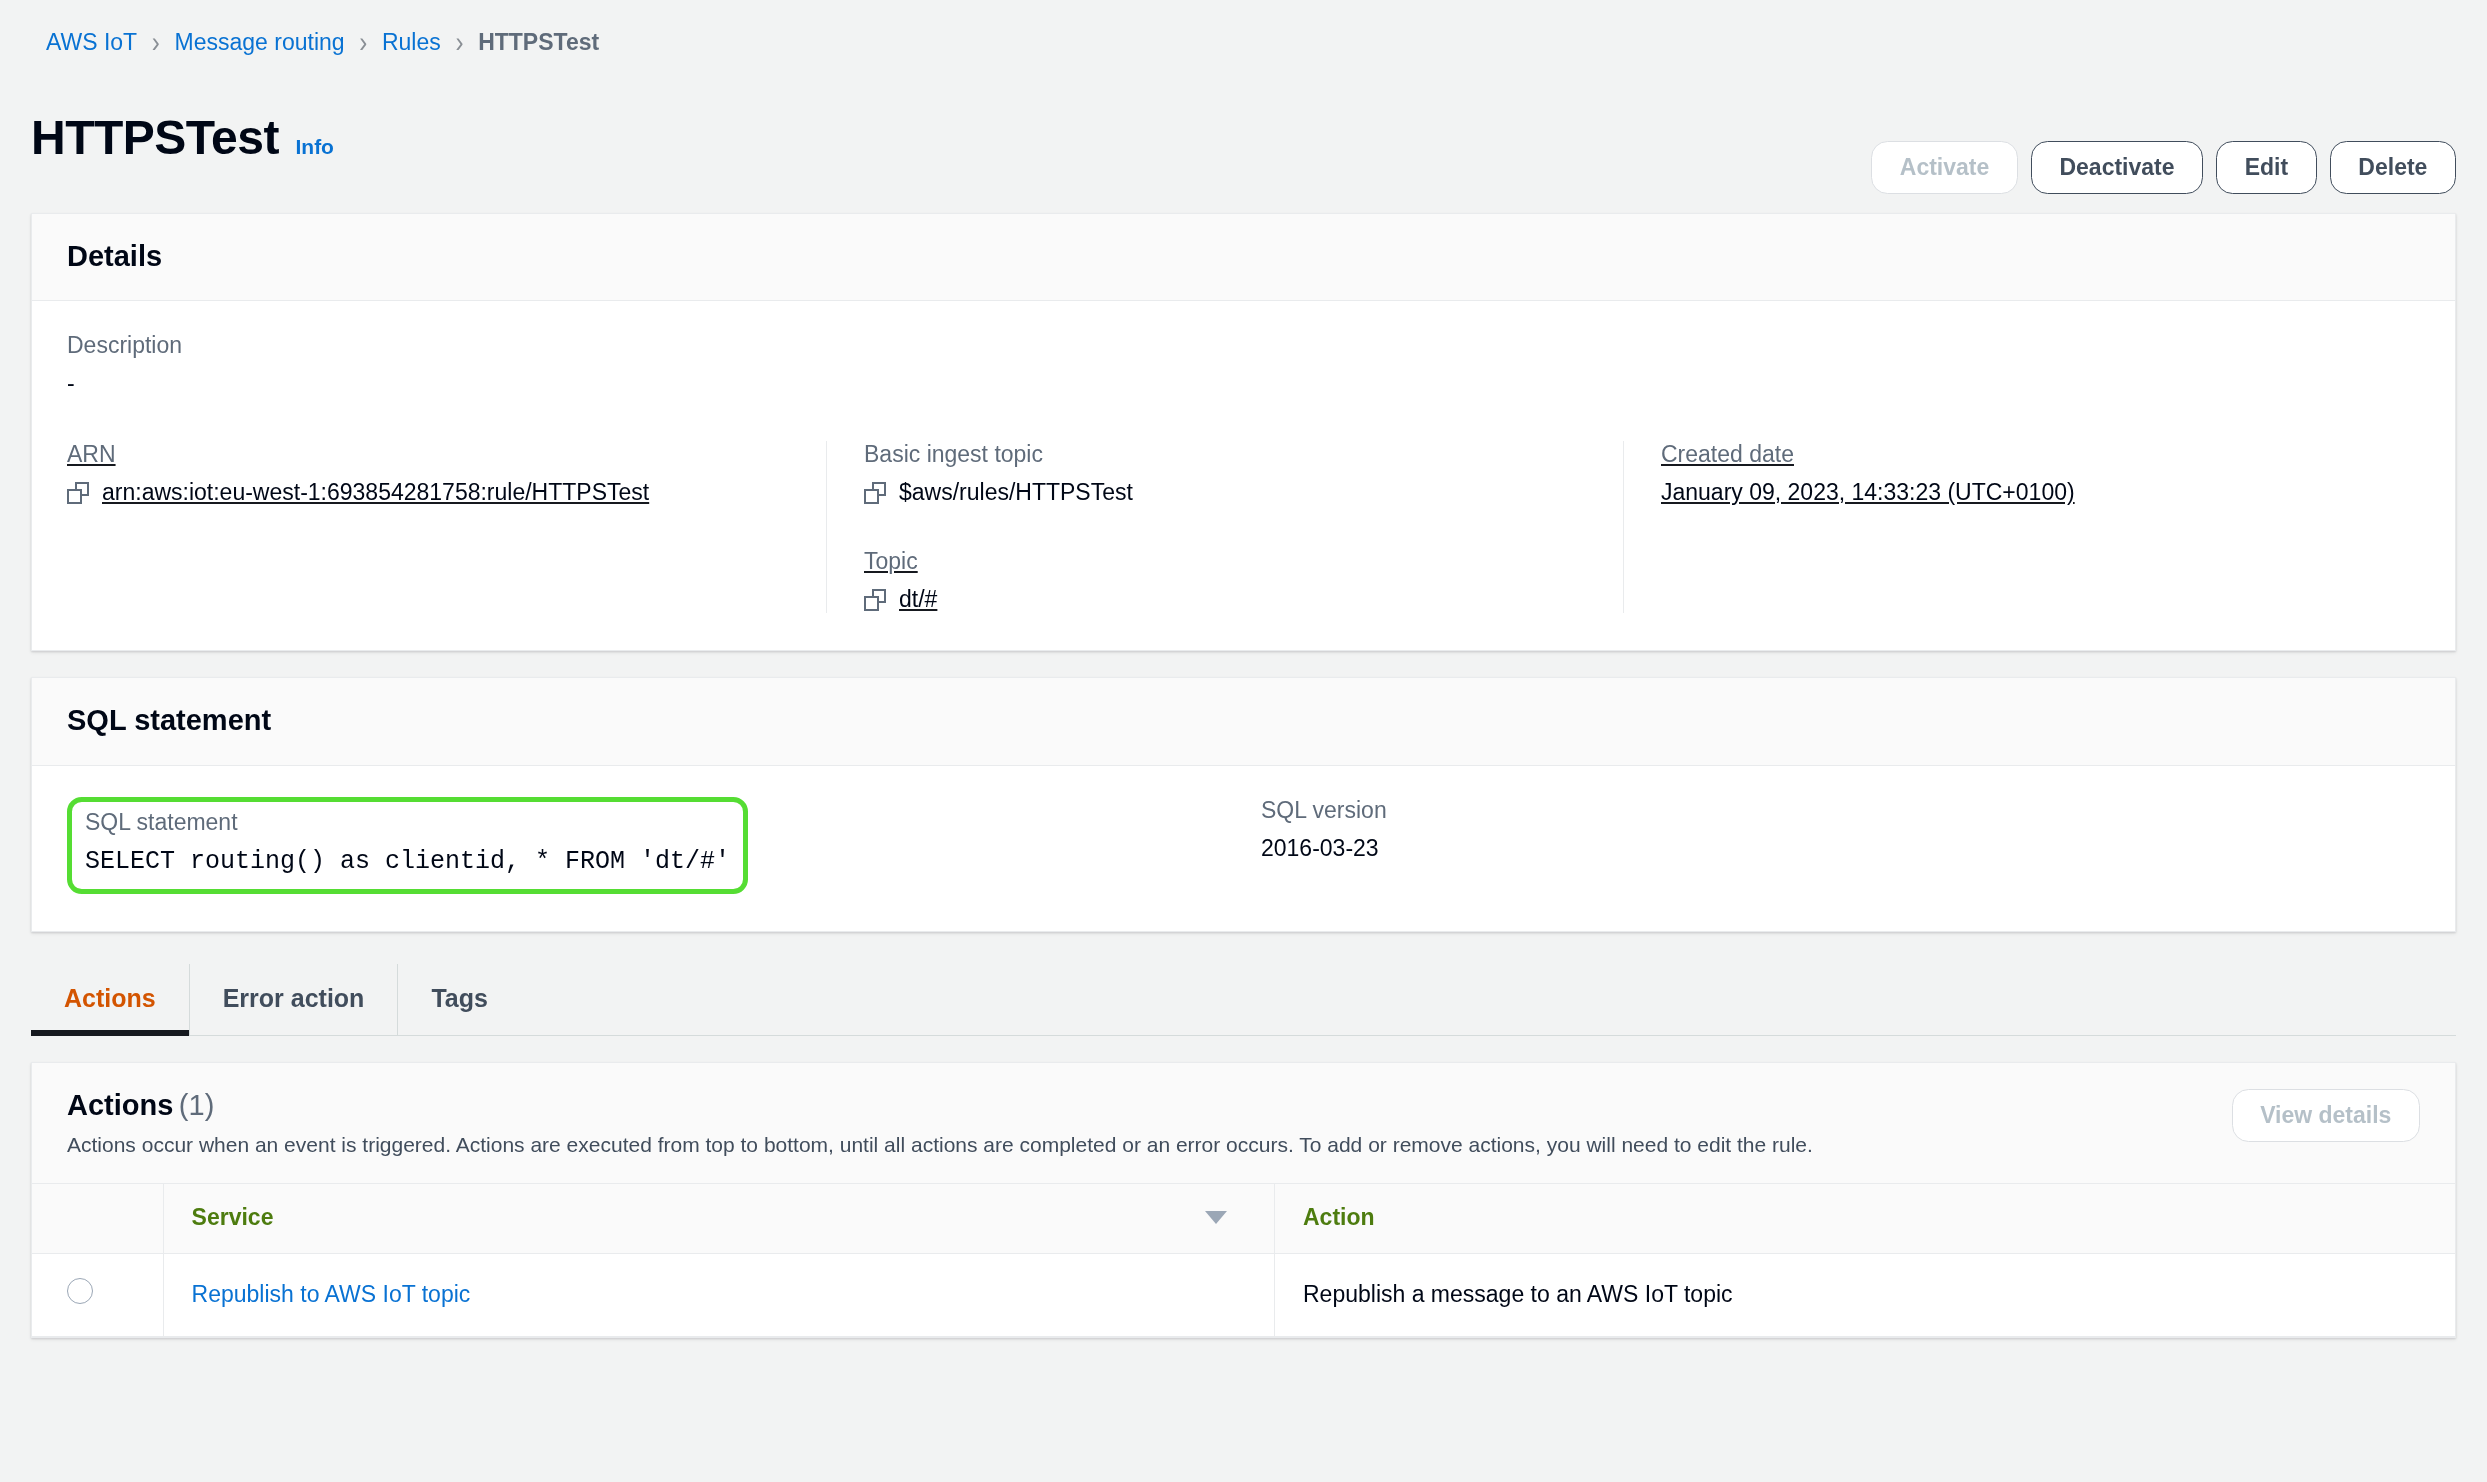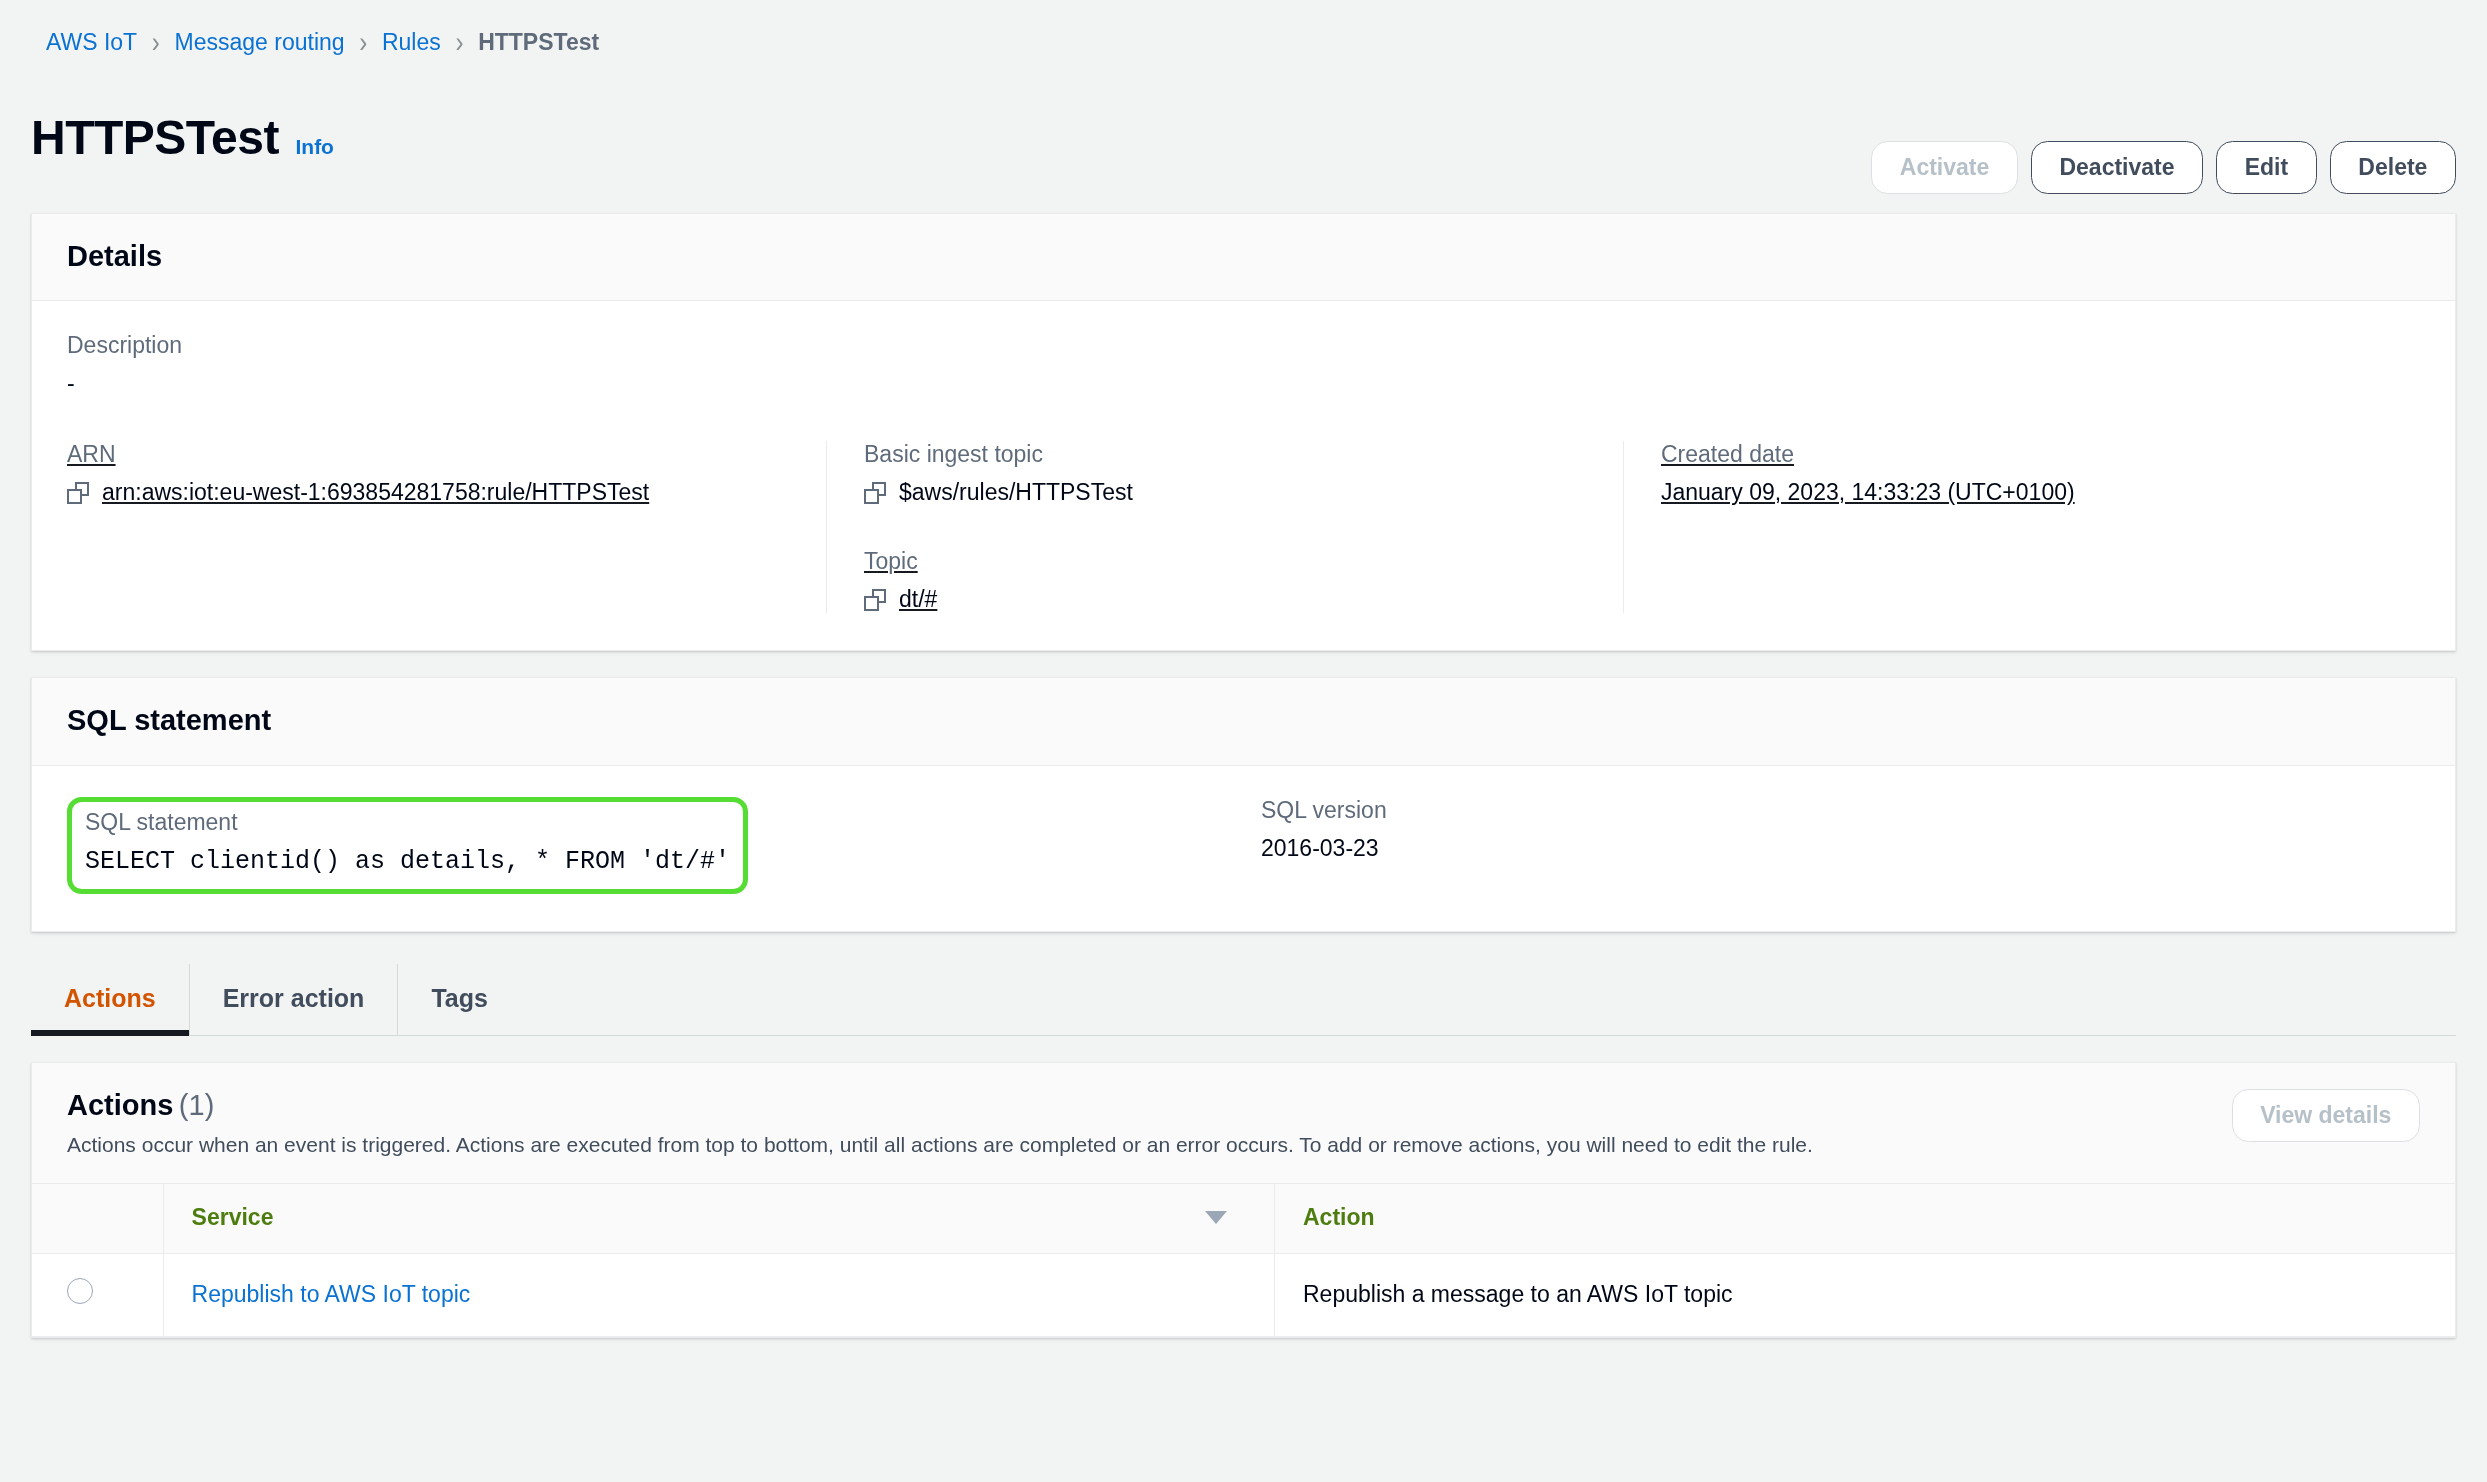--- a/index.html
+++ b/index.html
@@ -415,21 +415,21 @@
 
 <section class="card">
   <div class="card-head">
     <div class="card-title">SQL statement</div>
   </div>
   <div class="card-body">
     <div class="sql-cols">
       <div class="sql-col-left">
         <div class="highlight-box">
           <div class="f-label">SQL statement</div>
-          <div class="sql-text">SELECT clientid() as details, * FROM 'dt/#'</div>
+          <div class="sql-text">SELECT routing() as clientid, * FROM 'dt/#'</div>
         </div>
       </div>
       <div>
         <div class="f-label">SQL version</div>
         <div class="f-value">2016-03-23</div>
       </div>
     </div>
   </div>
 </section>
 

